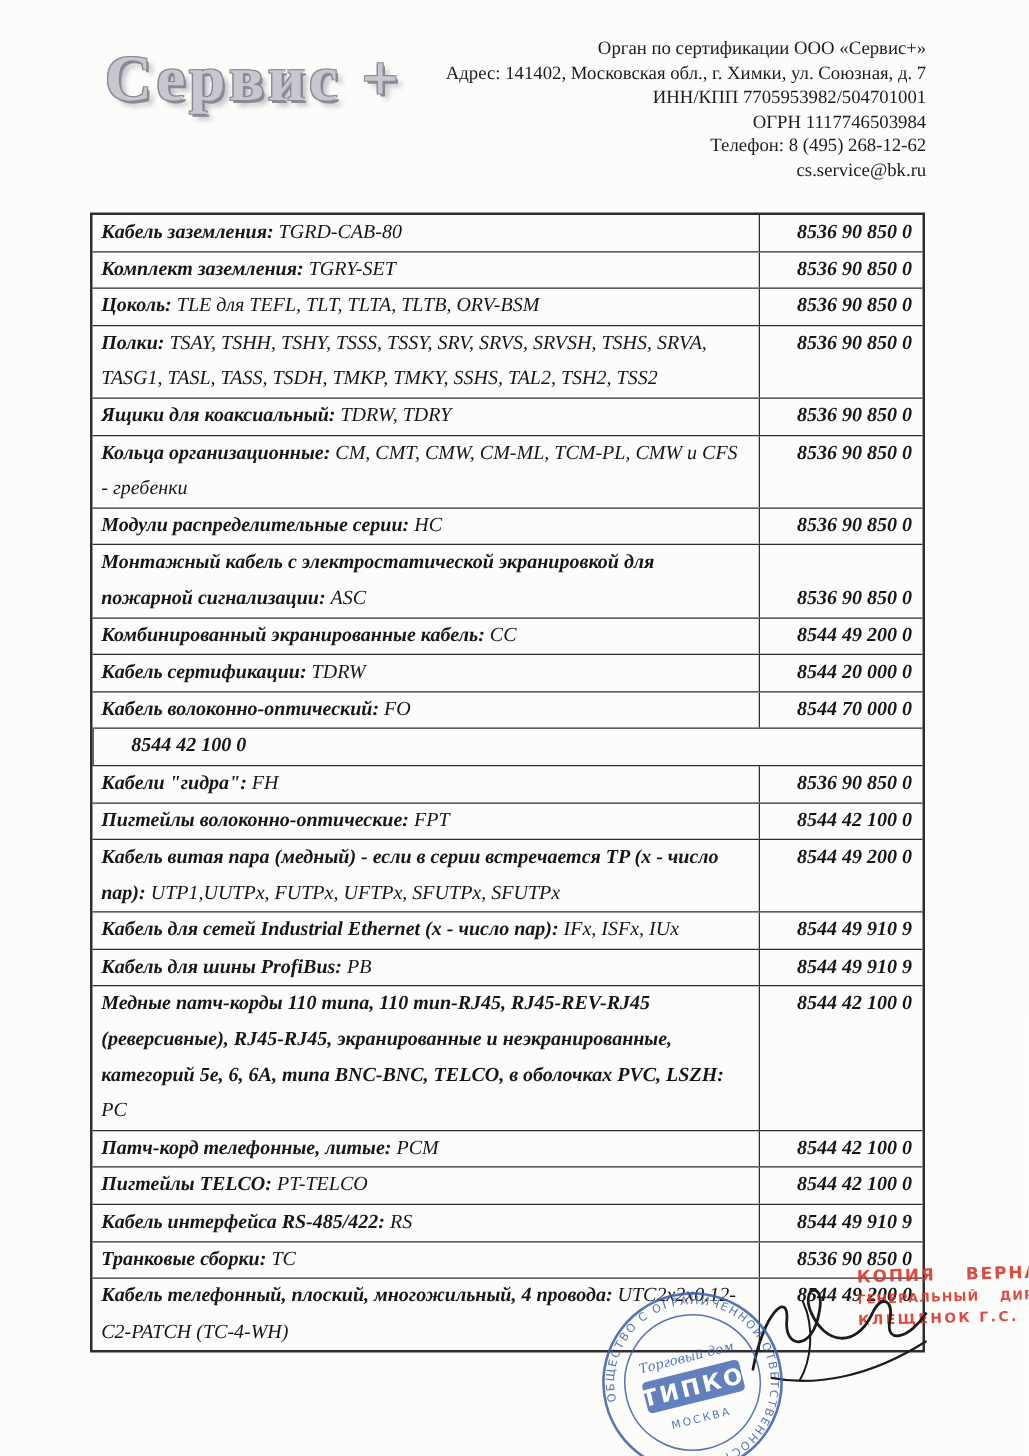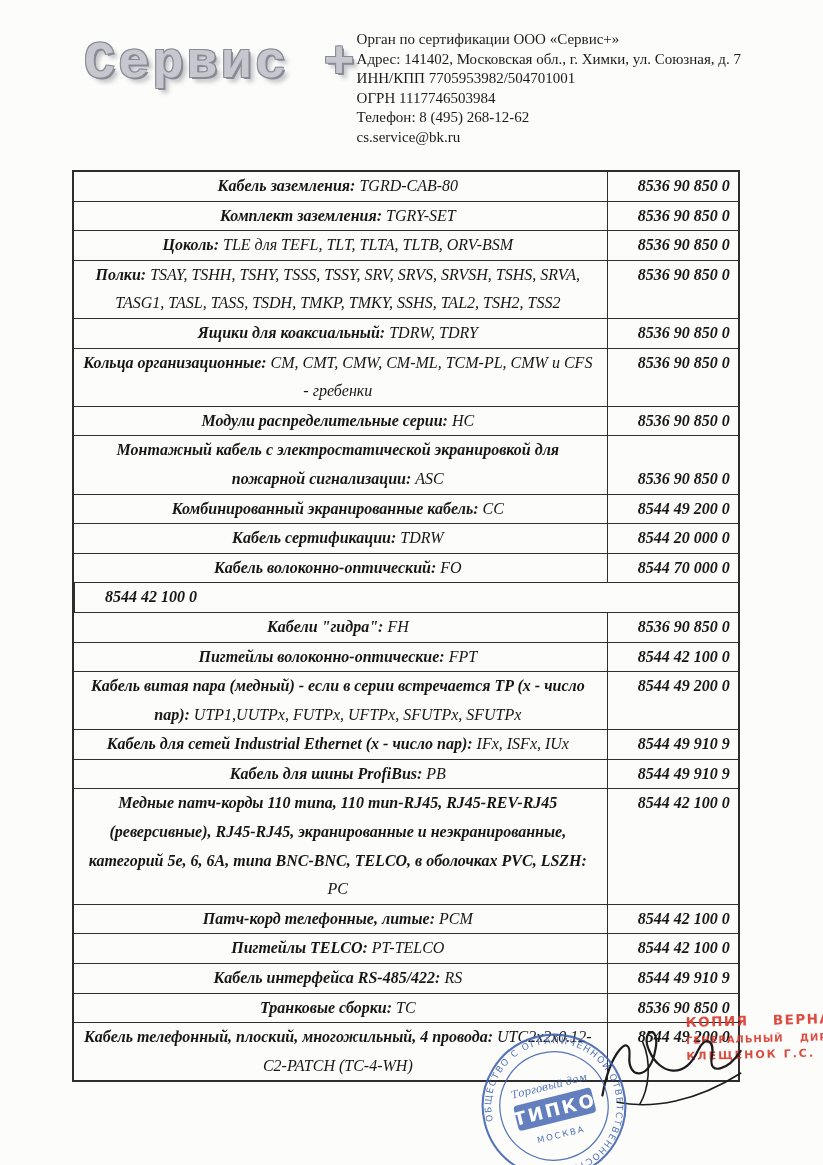--- a/index.html
+++ b/index.html
@@ -6,37 +6,37 @@
   html,body { background:#ffffff; }
   .page {
     position:relative; width:823px; height:1165px; margin:0 auto;
     background:#fcfcfa; overflow:hidden;
     font-family:"Liberation Serif", serif; color:#161616;
   }
 
   
   .logo {
     position:absolute; top:34px; left:84px;
-    font-family:Liberation Mono, monospace; font-weight:bold;
+    font-family:Liberation Serif, serif; font-weight:bold;
     font-size:52px; letter-spacing:3px; color:#c7c7d0;
     text-shadow:-1px -1px 0 #8a8a94, 1px -1px 0 #8a8a94,
                 -1px 1px 0 #8a8a94, 2px 2px 0 #8a8a94,
                 5px 5px 4px rgba(110,110,125,.40);
     text-align:center;
   }
   .contact {
     position:absolute; top:30px; right:82px;
-    font-size:15px; line-height:19.5px; color:#1b1b1b;
+    text-align:right; font-size:15px; line-height:19.5px; color:#1b1b1b;
   }
 
   
   .ptable {
     position:absolute; top:170px; left:72px; width:668px;
     border:2px solid #2e2e2e;
-    font-style:italic; font-size:16px; line-height:28.6px;text-align:center;
+    font-style:italic; font-size:16px; line-height:28.6px;
   }
   .trow { display:flex; border-bottom:1px solid #2e2e2e; }
   .trow:last-child { border-bottom:none; }
   .cell-left  { width:536px; padding:0 12px 0 7px; }
   .cell-right {
     width:132px; border-left:1px solid #2e2e2e; padding-left:30px;
     font-weight:bold; display:flex; align-items:flex-start; white-space:nowrap;
   }
   .trow.code-bottom .cell-right { align-items:flex-end; }
   .lbl { font-weight:bold; }

